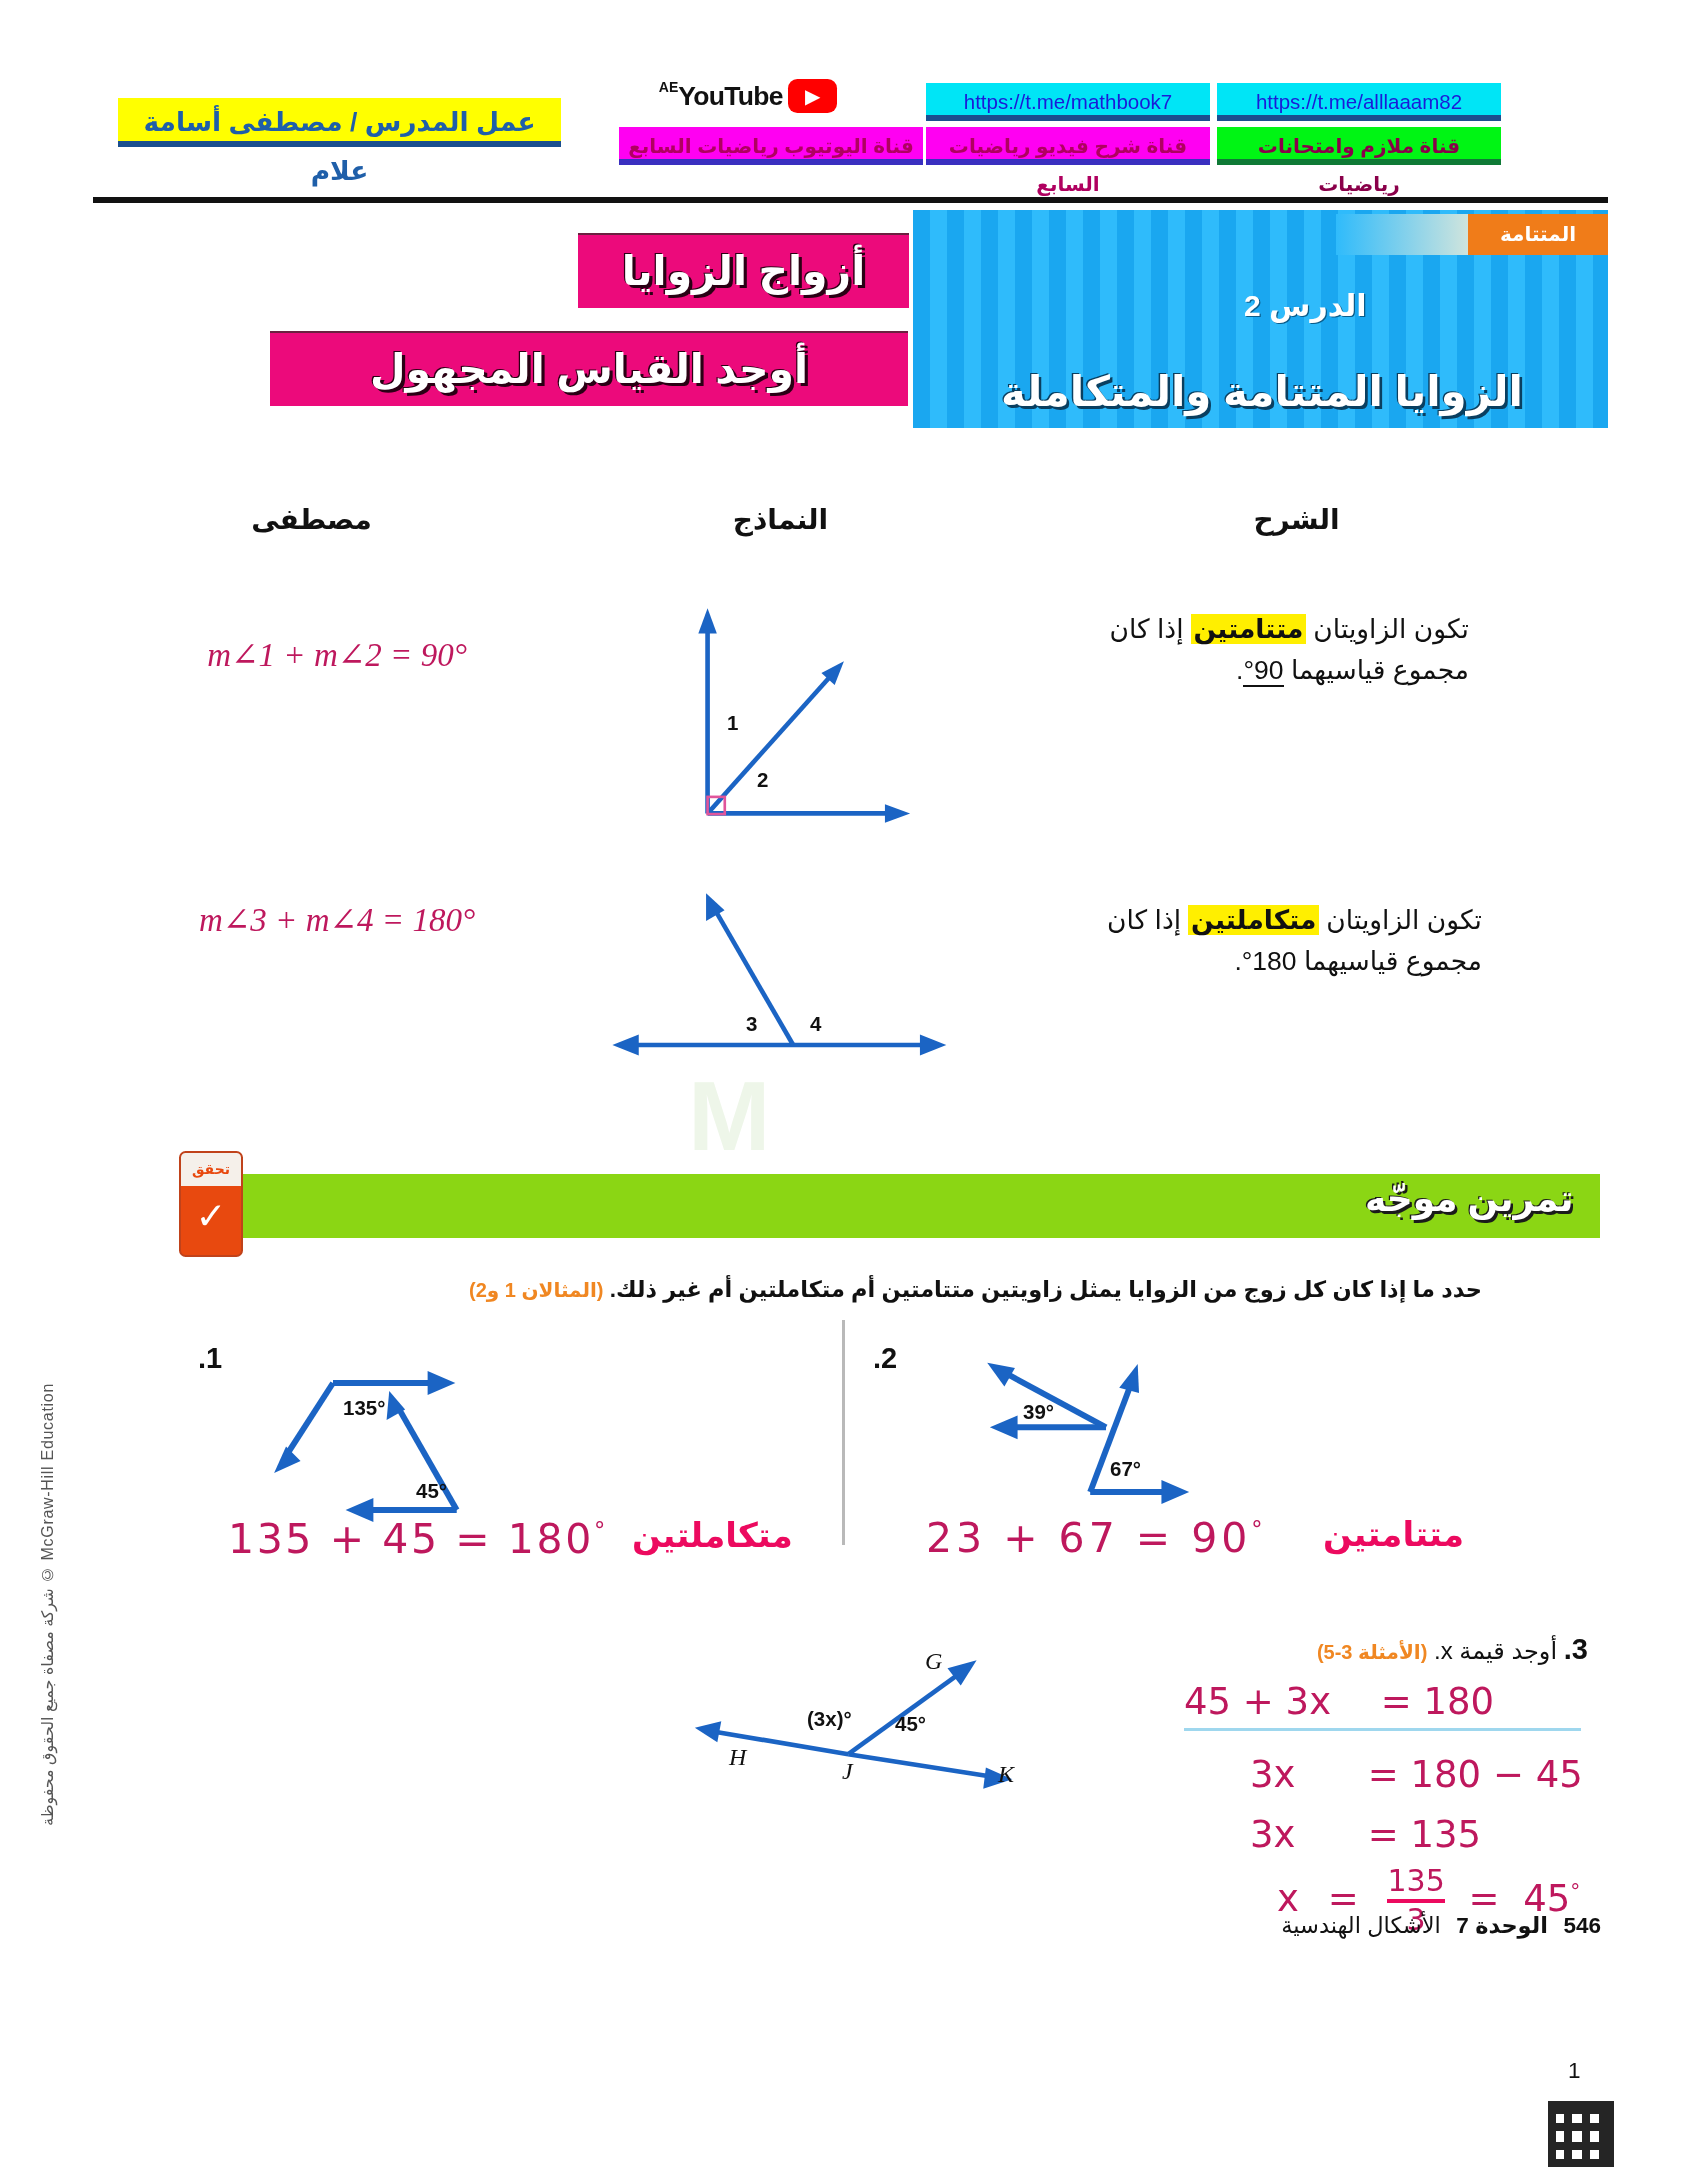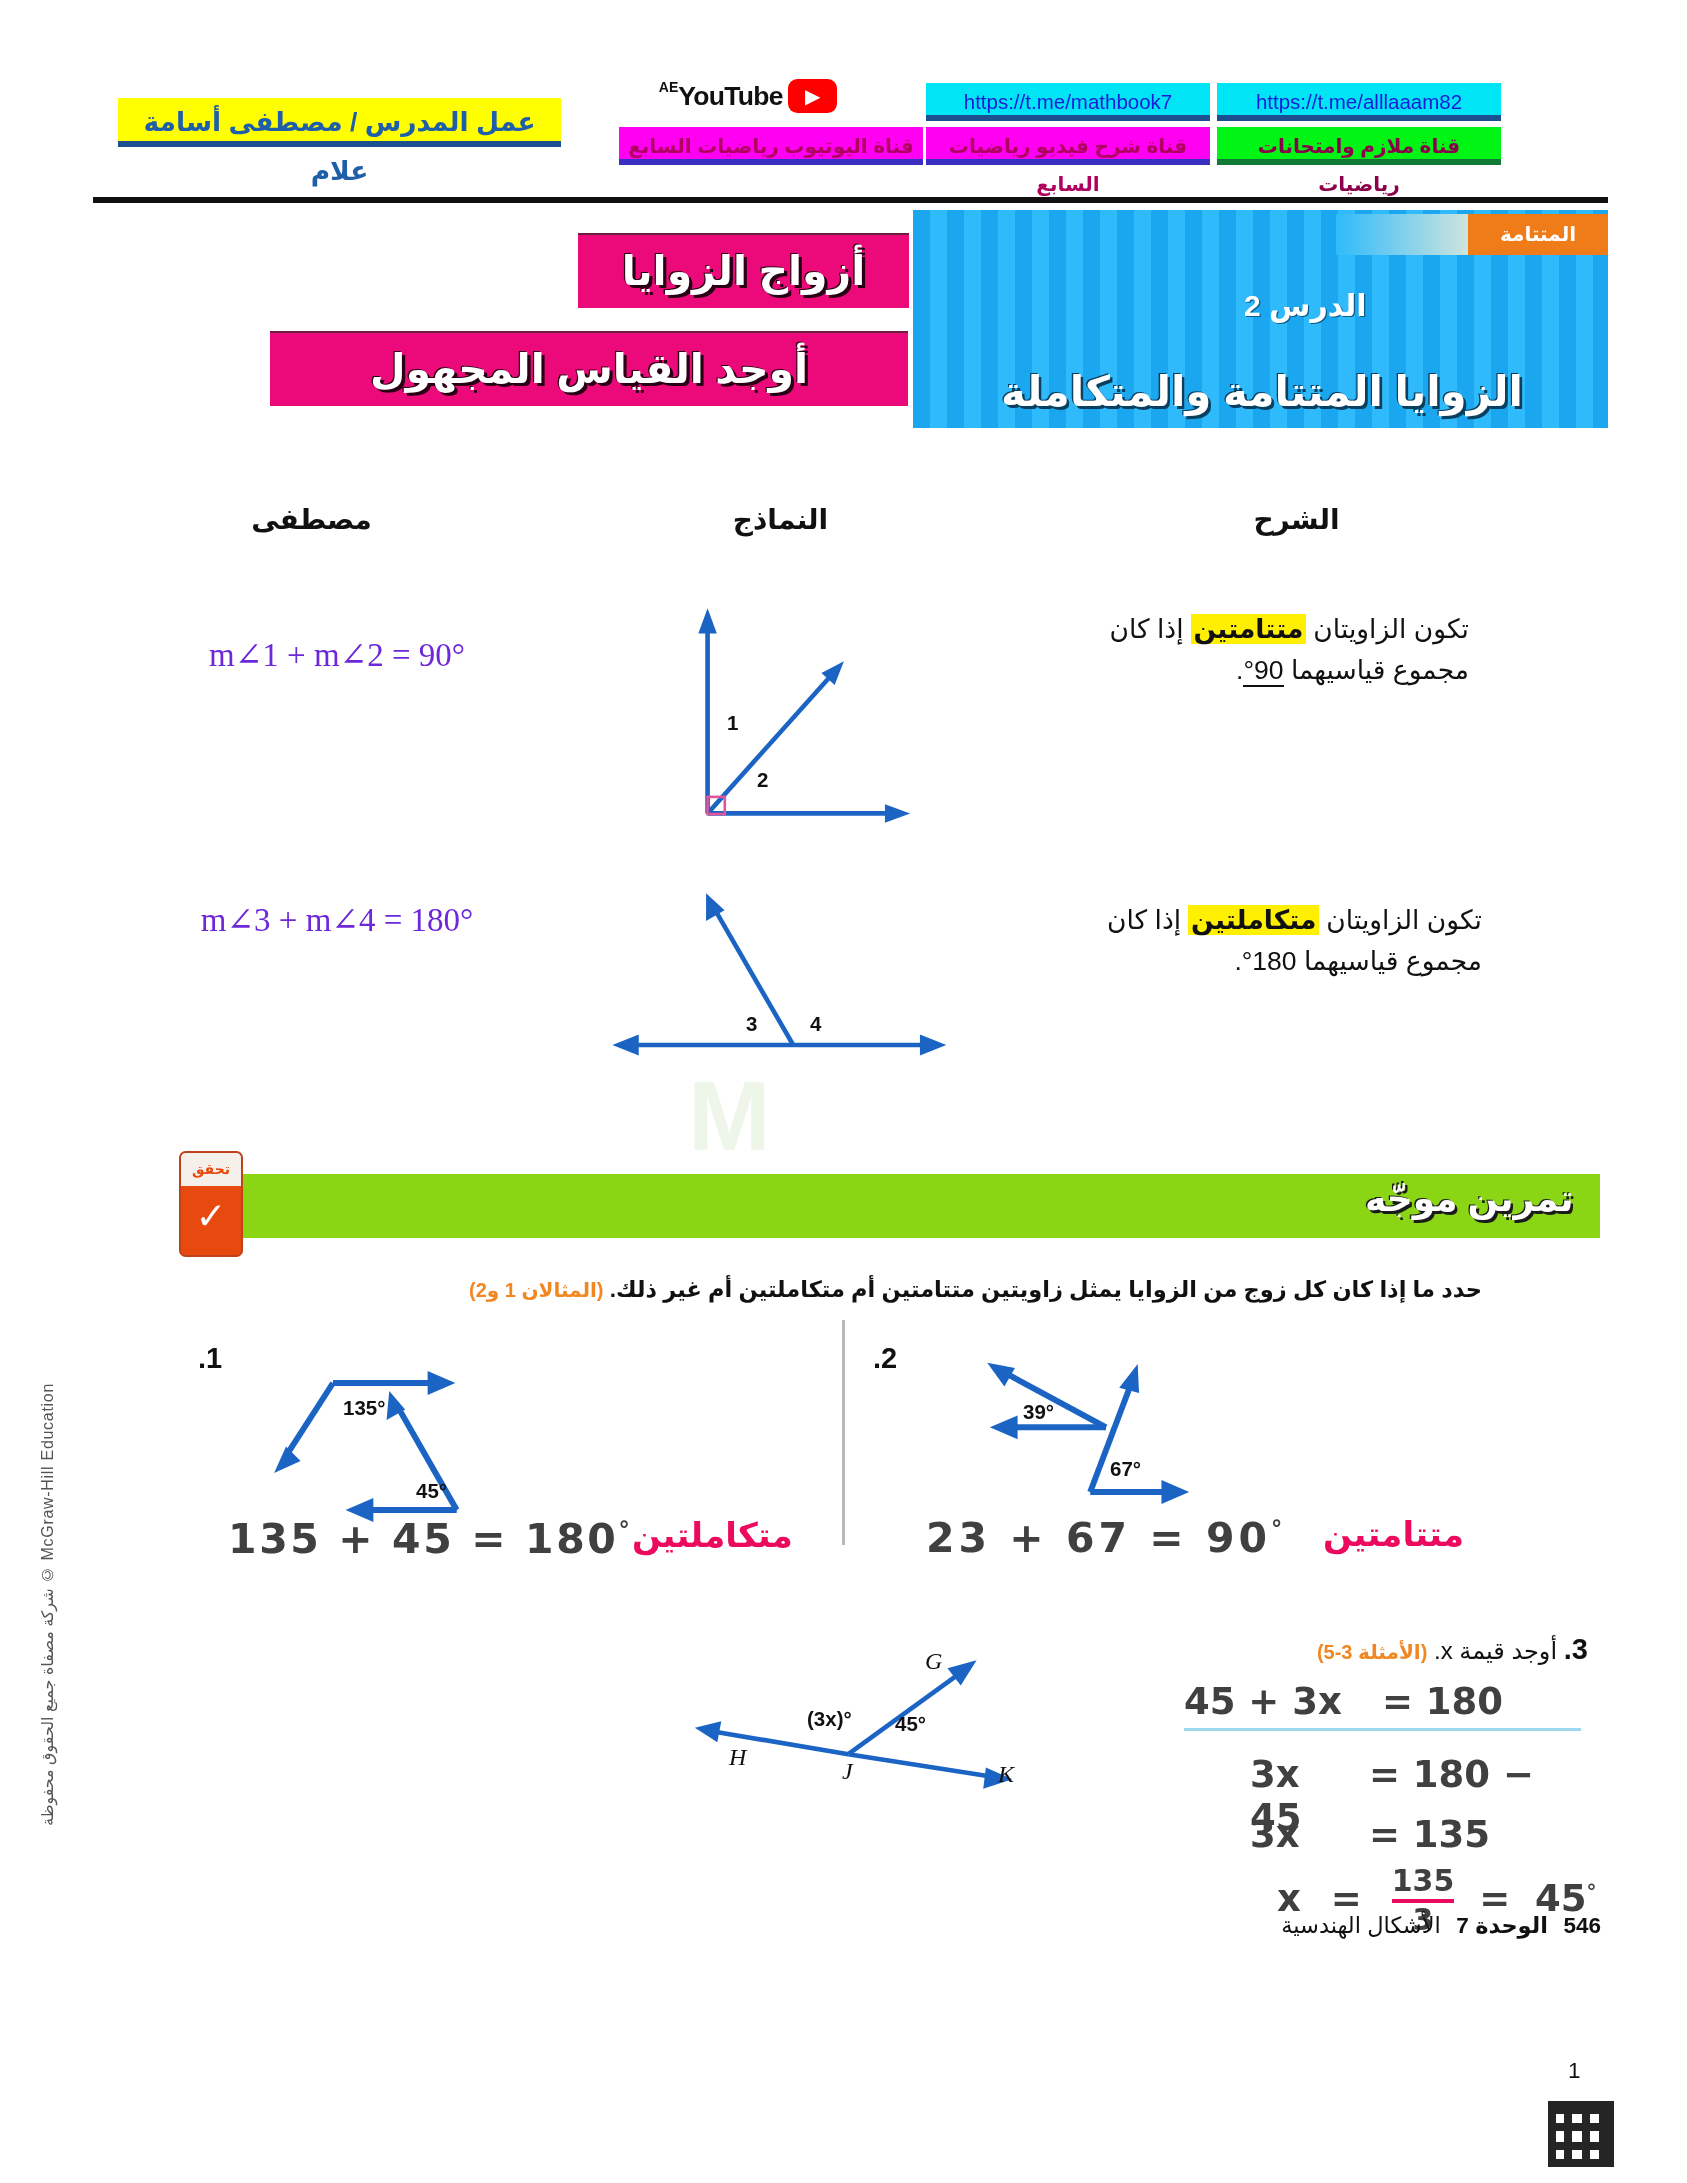--- a/index.html
+++ b/index.html
@@ -76,21 +76,21 @@
   
   .col-head{font-weight:bold;font-size:28px;color:#111;text-align:center;}
   
   .def-text{
     font-size:26.5px;line-height:1.55;color:#111;text-align:right;
   }
   .hl{background:#ffef00;font-weight:bold;padding:0 2.6px;}
   .uline{border-bottom:2.6px solid #111;}
   .formula{
     font-family:"Liberation Serif","DejaVu Serif",serif;
-    font-size:33px;color:#6d28d9;direction:ltr;text-align:center;
+    font-style:italic;font-size:33px;color:#be185d;direction:ltr;text-align:center;
   }
   
   .green-bar{
     left:191px;top:1174px;width:1409px;height:64px;background:#8bd614;
   }
   .green-bar-title{
     position:absolute;right:26.5px;top:4px;color:#fff;font-weight:bold;font-size:36px;
     text-shadow:2.6px 2.6px 0 #1b1b1b,-1.3px -1.3px 0 #1b1b1b;
   }
   .check-badge{
@@ -107,21 +107,21 @@
   .ang-lbl{
     font-size:20.5px;font-weight:bold;color:#111;
     font-family:"Liberation Sans",sans-serif;direction:ltr;
   }
   .pt-lbl{
     font-size:24px;font-style:italic;color:#111;
     font-family:"Liberation Serif",serif;direction:ltr;
   }
   
   .hand{
-    color:#404040;font-weight:bold;direction:ltr;
+    color:#be185d;font-weight:normal;direction:ltr;
     font-family:"DejaVu Sans",sans-serif;
   }
   .hand-ar{
     color:#ec0a5f;font-weight:bold;direction:rtl;
     font-family:"DejaVu Sans",sans-serif;
   }
   .divider-v{left:842px;top:1320px;width:2.6px;height:225px;background:#b9b9b9;}
   .hand-underline{background:#9fd7ee;height:3.3px;}
   .frac{display:inline-block;text-align:center;vertical-align:middle;}
   .frac .num{display:block;line-height:1;}

